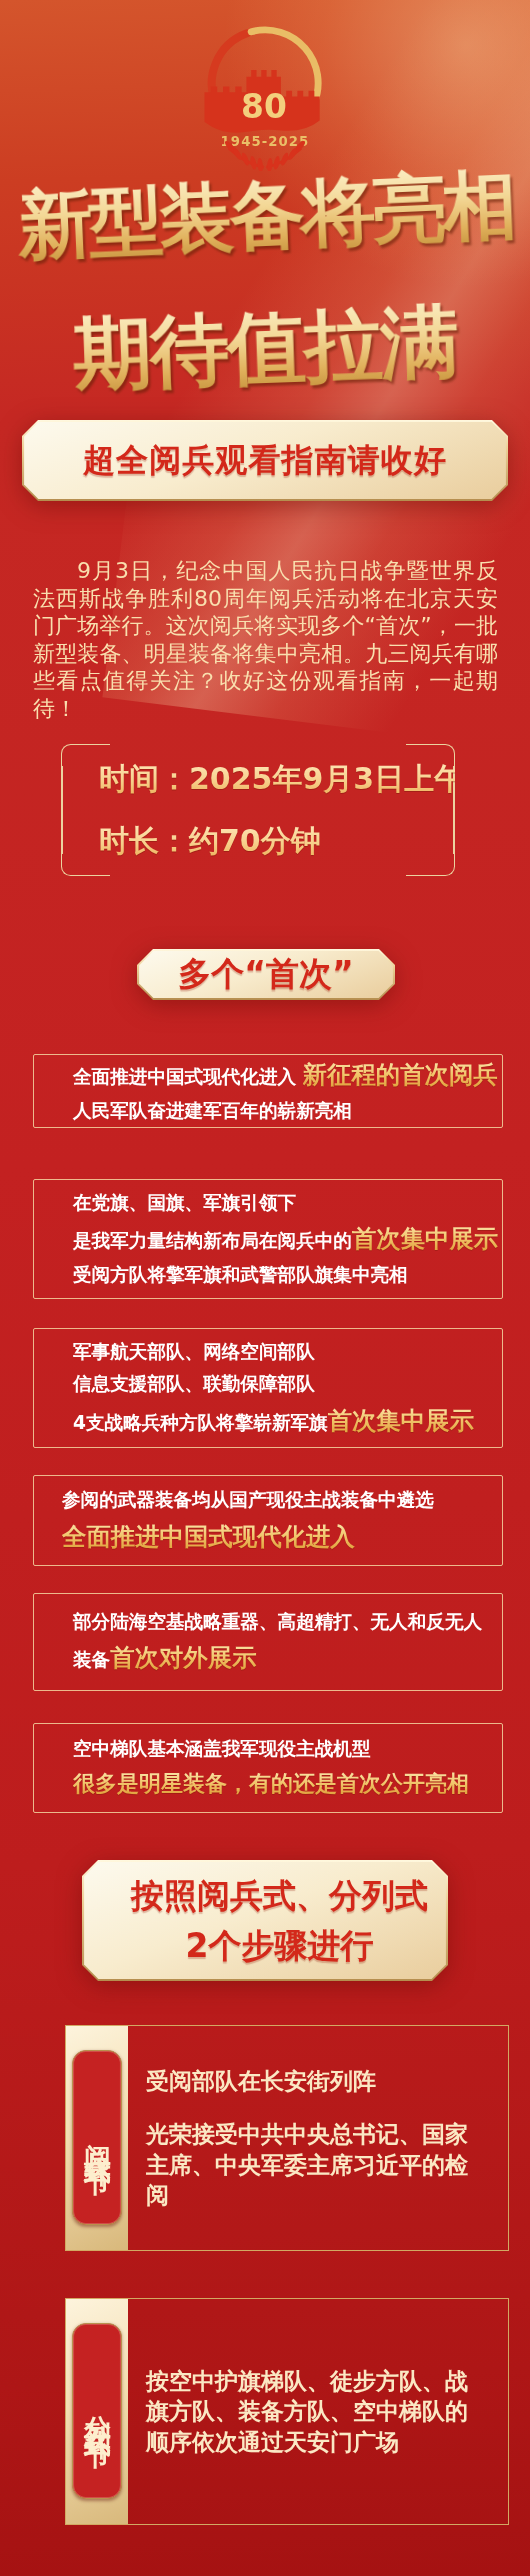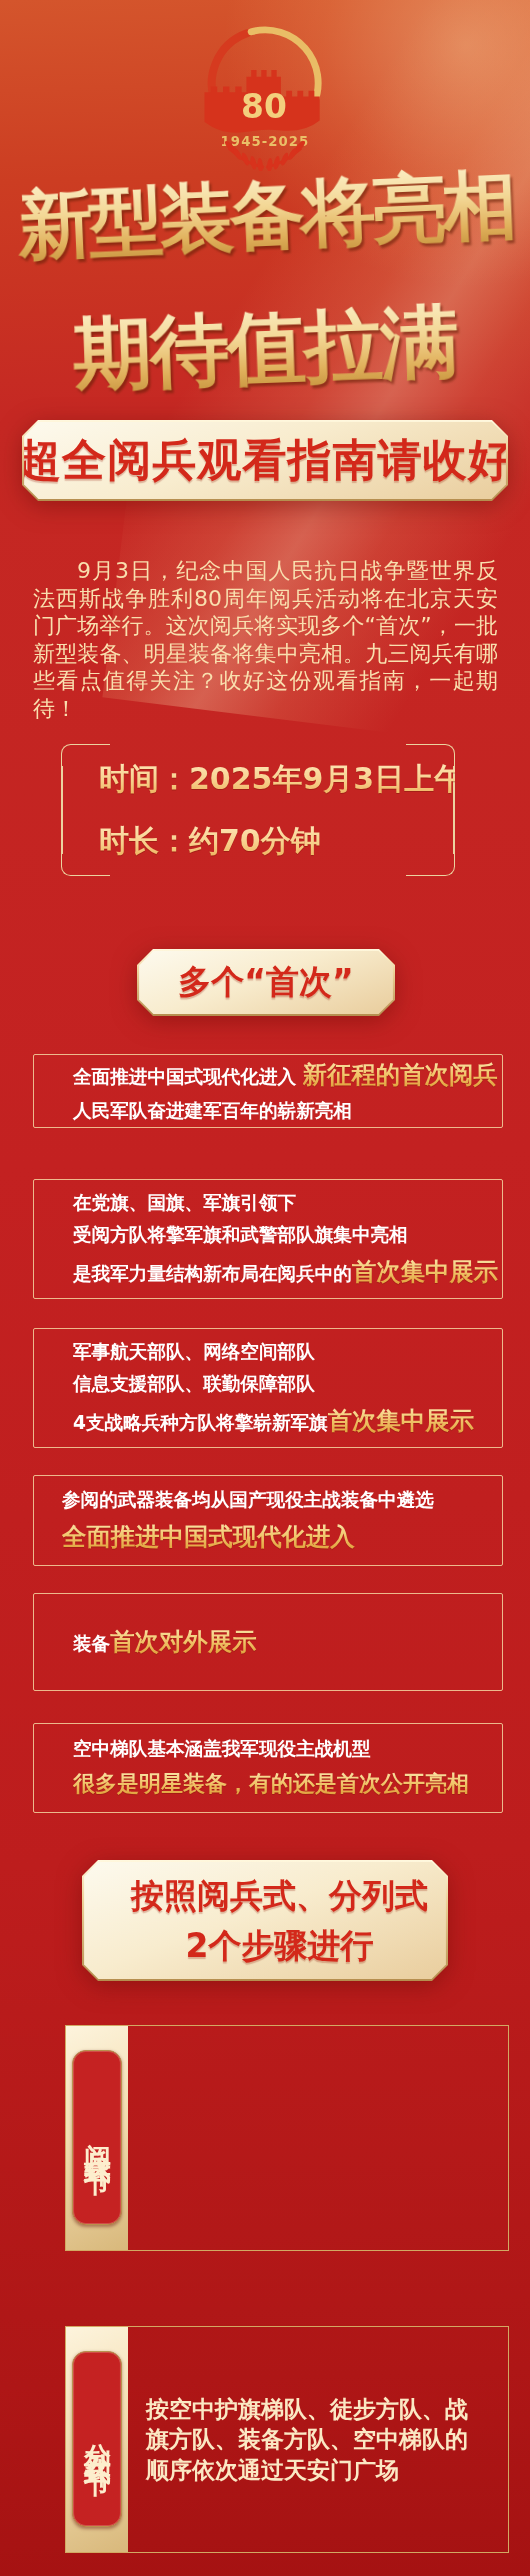--- a/index.html
+++ b/index.html
@@ -28,21 +28,21 @@
 
   
   .plaque{position:absolute;filter:drop-shadow(0 5.3px 11.7px rgba(110,12,5,.5));}
   .plaque .rim{position:absolute;inset:0;
     background:linear-gradient(180deg,#fff8de 0%,#ecd098 35%,#b58d4e 100%);
     clip-path:polygon(16px 0,calc(100% - 16px) 0,100% 16px,100% calc(100% - 16px),calc(100% - 16px) 100%,16px 100%,0 calc(100% - 16px),0 16px);}
   .plaque .face{position:absolute;inset:2.1px;display:flex;flex-direction:column;align-items:center;justify-content:center;
     background:linear-gradient(160deg,#fdfaee 0%,#f8ecce 45%,#e9cd9d 100%);
     clip-path:polygon(14.3px 0,calc(100% - 14.3px) 0,100% 14.3px,100% calc(100% - 14.3px),calc(100% - 14.3px) 100%,14.3px 100%,0 calc(100% - 14.3px),0 14.3px);}
   .plaque .red-t{color:#d3281a;font-weight:900;text-shadow:0 2.1px 1.1px rgba(150,30,10,.28);white-space:nowrap;}
-  .banner-t{font-size:44px;letter-spacing:1.1px;}
+  .banner-t{font-size:32px;letter-spacing:1.1px;}
   .h1-t{font-size:33px;}
   .h2-t{font-size:33px;line-height:1.5;margin-left:29px;}
 
   
   .intro{position:absolute;top:535px;left:33px;width:465px;font-size:22px;line-height:1.25;
     color:#f9dfae;text-align:justify;text-indent:2em;font-weight:500;}
 
   
   .timebox{position:absolute;top:744px;left:61px;width:394px;height:132px;}
   .timebox .corner{position:absolute;width:49px;height:24.4px;border-color:#ecd3a0;}
@@ -131,50 +131,51 @@
     <i class="corner c-bl"></i>
     <i class="corner c-br"></i>
     <i class="edge-l"></i>
     <i class="edge-r"></i>
     <div class="tb-inner">
       <div class="tb-line">时间：2025年9月3日上午</div>
       <div class="tb-line">时长：约70分钟</div>
     </div>
   </div>
 
-  <div class="plaque" style="top:949px;left:137px;width:258px;height:67px;">
+  <div class="plaque" style="top:949px;left:137px;width:258px;height:51px;">
     <div class="rim"></div>
     <div class="face">
       <div class="red-t h1-t">多个“首次”</div>
     </div>
   </div>
 
   <div class="card" style="top:1054px;height:74px;">
     <p class="ln"><span>全面推进中国式现代化进入 </span><span class="em">新征程的首次阅兵</span></p>
     <p class="ln"><span>人民军队奋进建军百年的崭新亮相</span></p>
   </div>
 
   <div class="card" style="top:1179px;height:120px;">
     <p class="ln"><span>在党旗、国旗、军旗引领下</span></p>
+    <p class="ln"><span>是我军力量结构新布局在阅兵中的</span><span class="em">首次集中展示</span></p>
     <p class="ln"><span>受阅方队将擎军旗和武警部队旗集中亮相</span></p>
-    <p class="ln"><span>是我军力量结构新布局在阅兵中的</span><span class="em">首次集中展示</span></p>
   </div>
 
   <div class="card" style="top:1328px;height:120px;">
     <p class="ln"><span>军事航天部队、网络空间部队</span></p>
     <p class="ln"><span>信息支援部队、联勤保障部队</span></p>
     <p class="ln"><span>4支战略兵种方队将擎崭新军旗</span><span class="em">首次集中展示</span></p>
   </div>
 
   <div class="card" style="top:1475px;height:91px;padding-left:28px;">
     <p class="ln"><span>参阅的武器装备均从国产现役主战装备中遴选</span></p>
     <p class="ln"><span class="em">全面推进中国式现代化进入</span></p>
   </div>
 
   <div class="card" style="top:1593px;height:98px;">
+    <p class="ln"><span>部分陆海空基战略重器、高超精打、无人和反无人</span></p>
     <p class="ln"><span>装备</span><span class="em">首次对外展示</span></p>
   </div>
 
   <div class="card" style="top:1723px;height:90px;">
     <p class="ln"><span>空中梯队基本涵盖我军现役主战机型</span></p>
     <p class="ln"><span class="em em-sm">很多是明星装备，有的还是首次公开亮相</span></p>
   </div>
 
   <div class="plaque" style="top:1860px;left:82px;width:366px;height:121px;">
     <div class="rim"></div>
@@ -182,23 +183,27 @@
       <div class="red-t h2-t">按照阅兵式、分列式</div>
       <div class="red-t h2-t">2个步骤进行</div>
     </div>
   </div>
 
   <div class="block" style="top:2025px;height:226px;">
     <div class="bar"></div>
     <div class="pill">
       <span>阅兵式环节</span>
     </div>
-  </div>
-
-  <div class="block" style="top:2298px;height:227px;margin-top:28px;">
+    <div class="content">
+      <p>受阅部队在长安街列阵</p>
+      <p>光荣接受中共中央总书记、国家主席、中央军委主席习近平的检阅</p>
+    </div>
+  </div>
+
+  <div class="block" style="top:2298px;height:227px;">
     <div class="bar"></div>
     <div class="pill">
       <span>分列式环节</span>
     </div>
     <div class="content">
       <p>按空中护旗梯队、徒步方队、战旗方队、装备方队、空中梯队的顺序依次通过天安门广场</p>
     </div>
   </div>
 </div>
 

